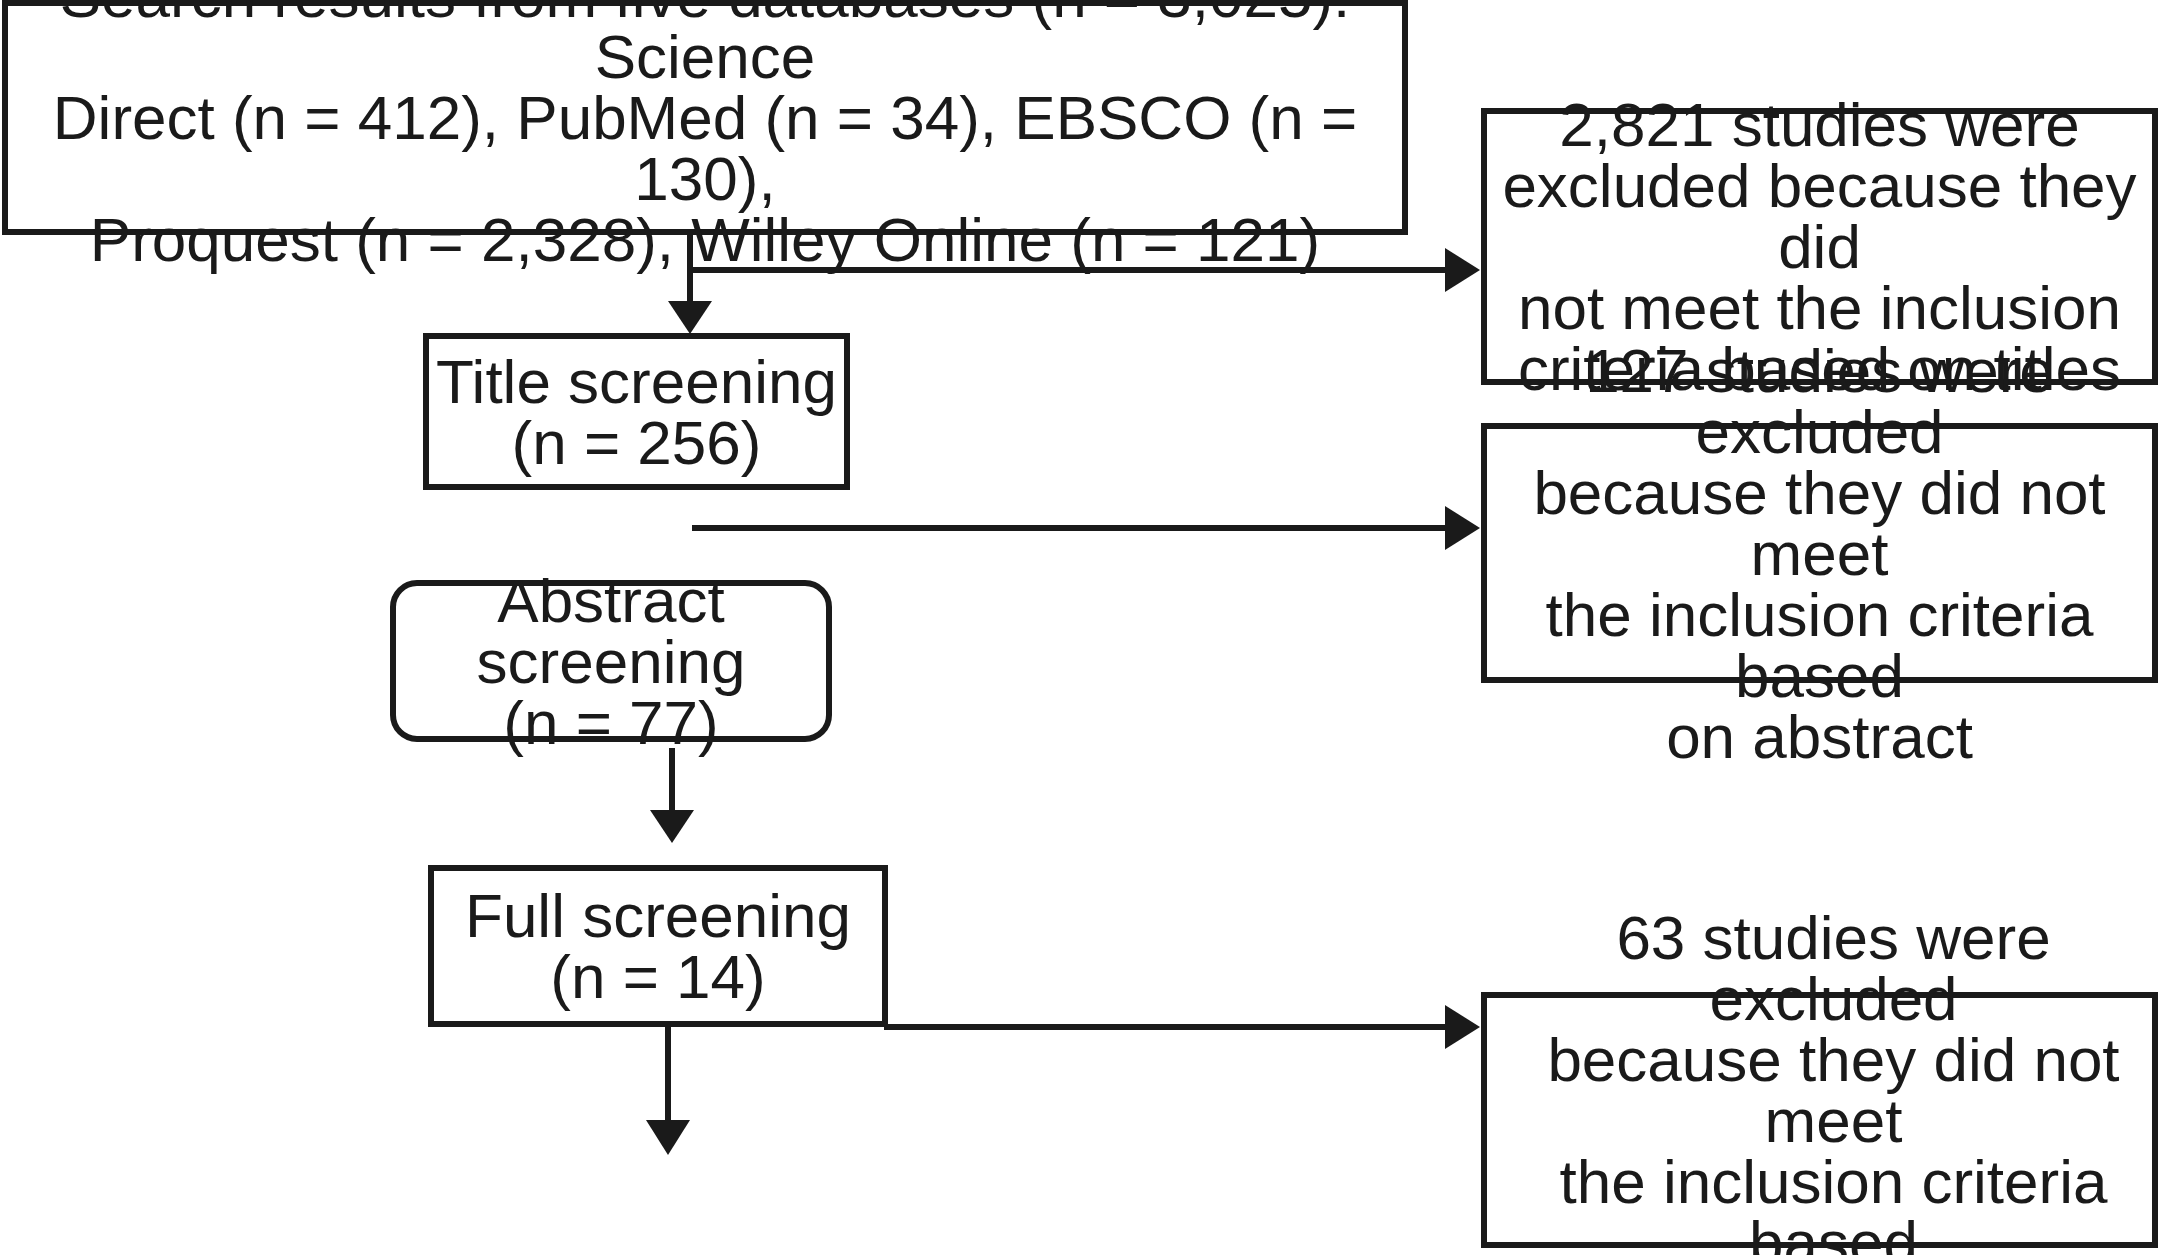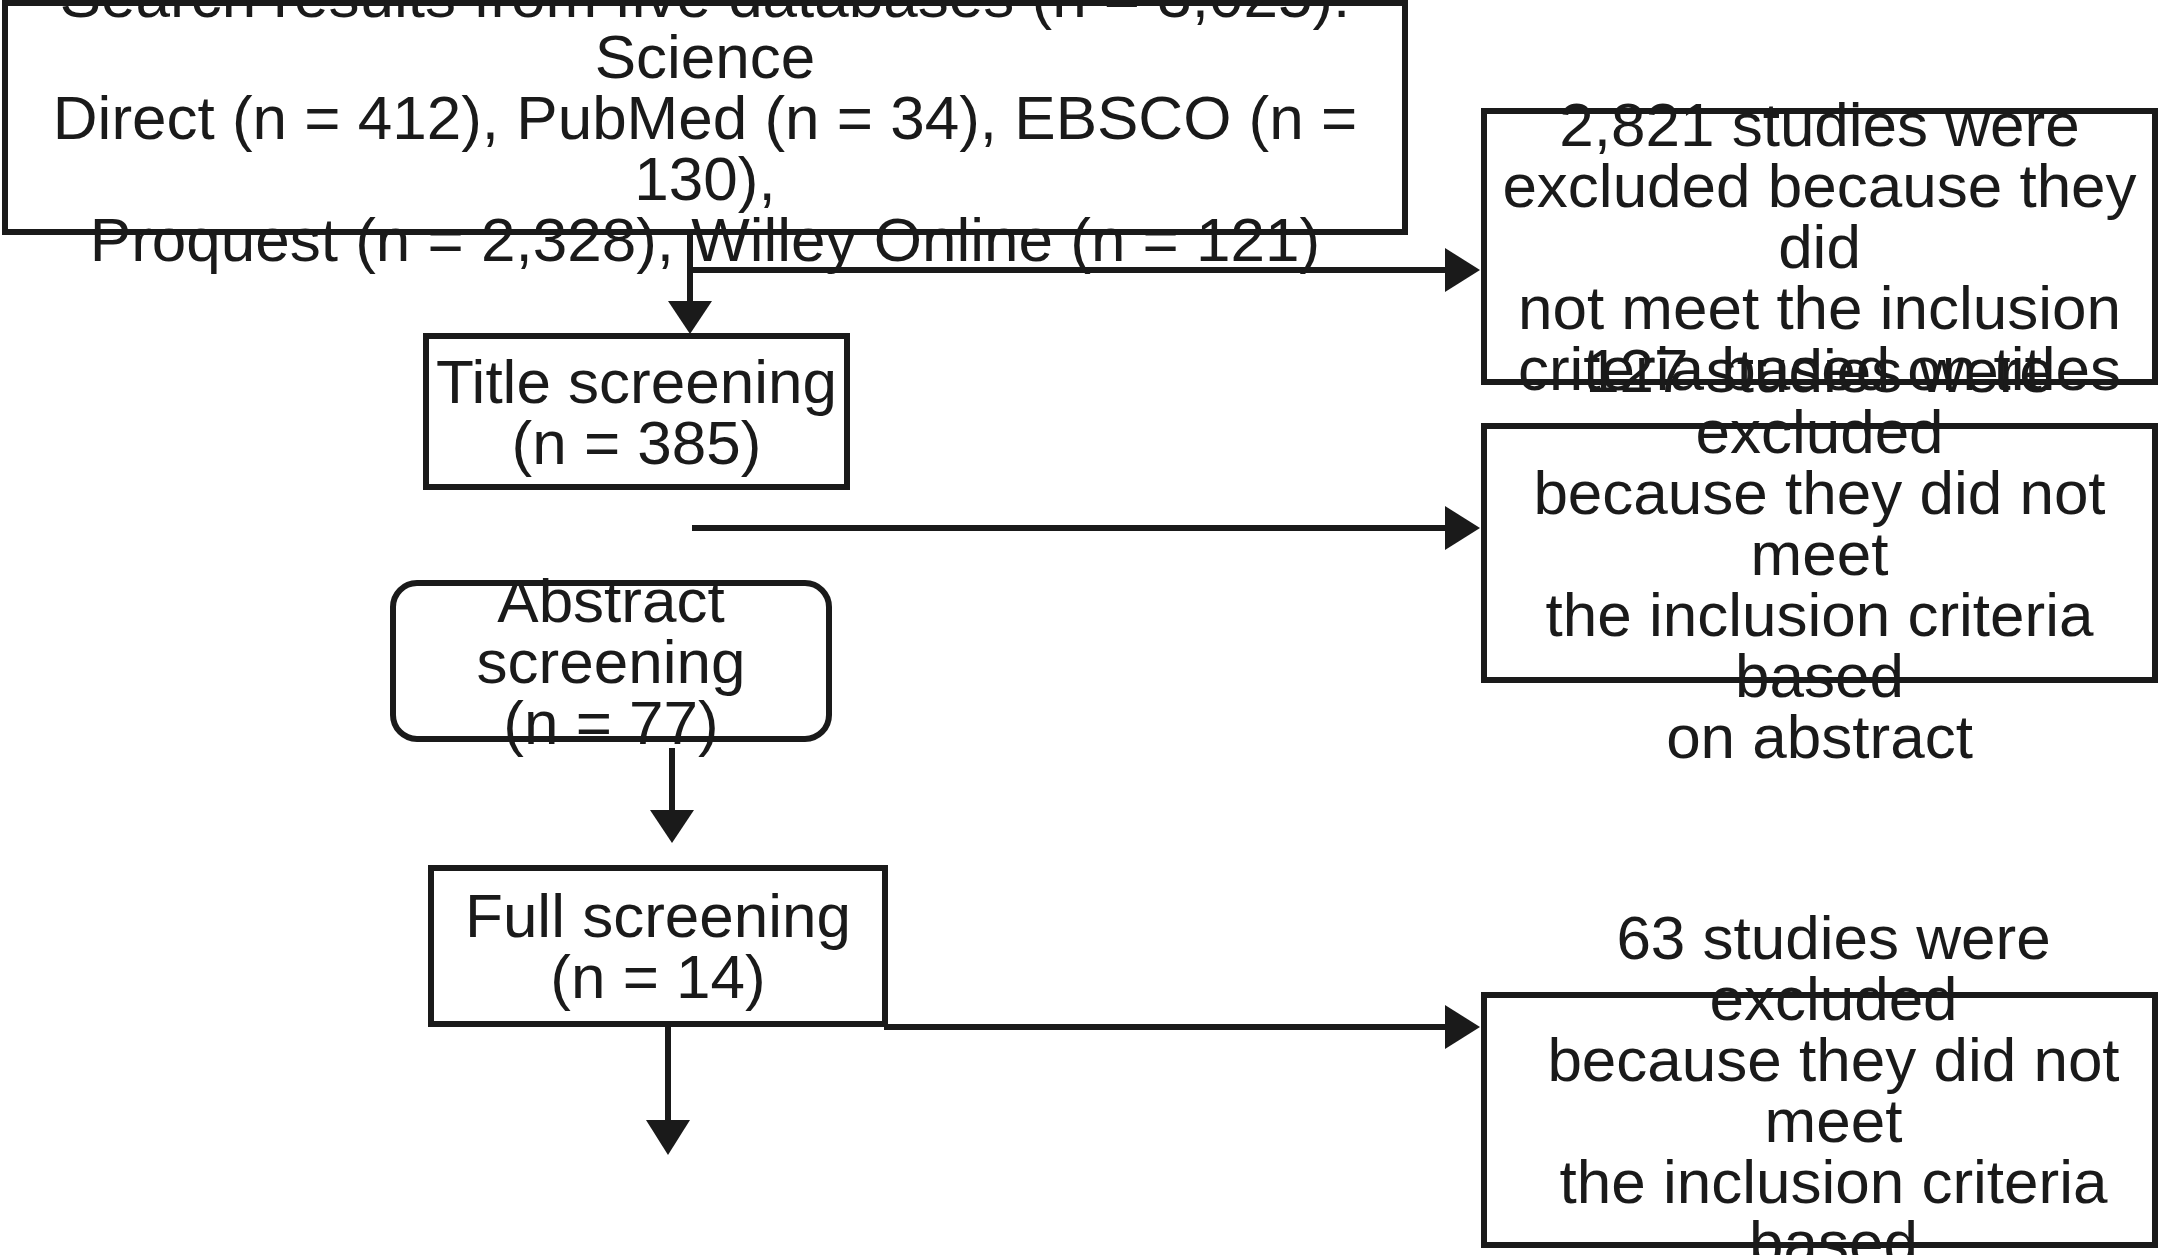--- a/index.html
+++ b/index.html
@@ -104,21 +104,21 @@
 
   <div class="flow-box" id="box-excl-titles">
     <span class="box-text">2,821 studies were
 excluded because they did
 not meet the inclusion
 criteria based on titles</span>
   </div>
 
   <div class="flow-box" id="box-title">
     <span class="box-text">Title screening
-(n = 385)</span>
+(n = 256)</span>
   </div>
 
   <div class="flow-box" id="box-excl-abstr">
     <span class="box-text">127 studies were excluded
 because they did not meet
 the inclusion criteria based
 on abstract</span>
   </div>
 
   <div class="flow-box" id="box-abstract">

